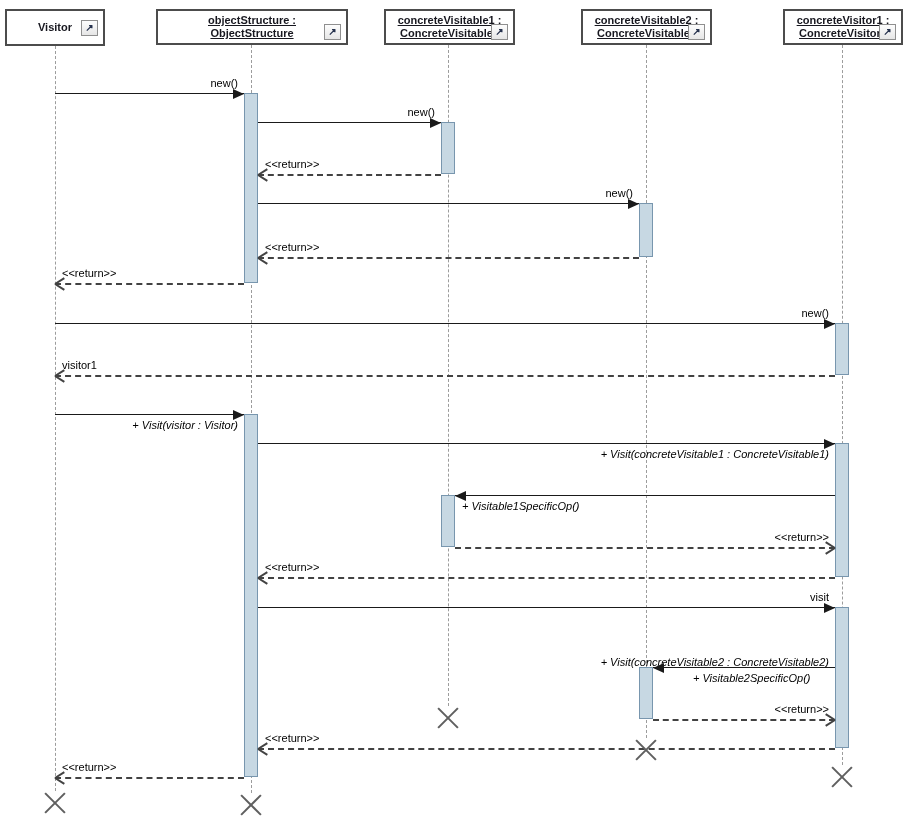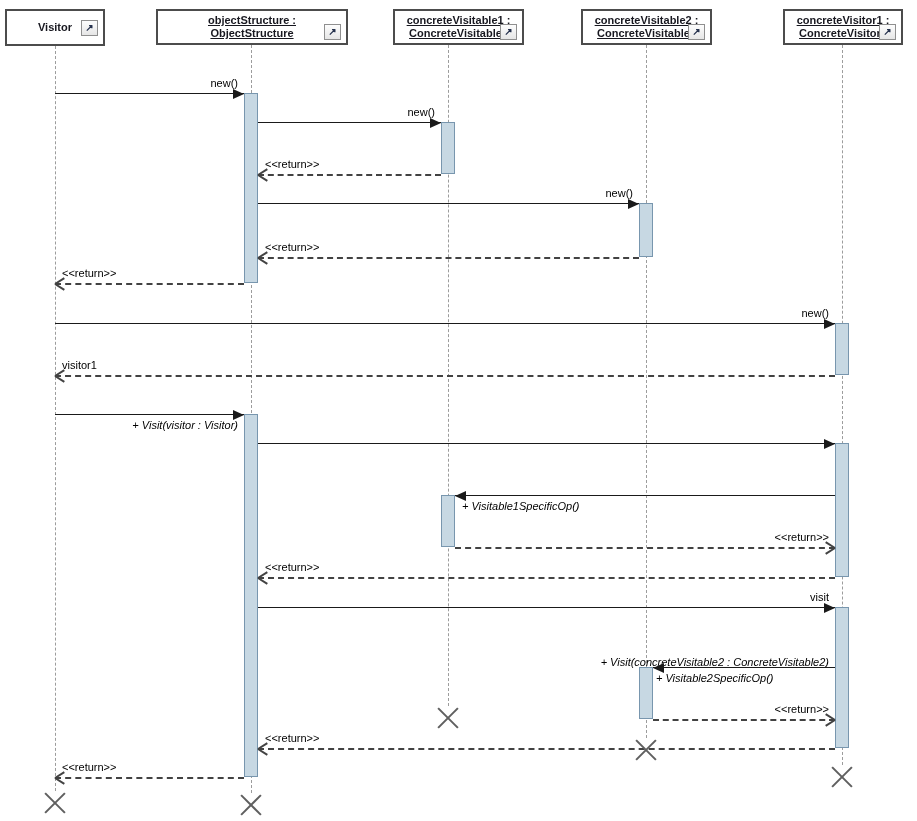--- a/index.html
+++ b/index.html
@@ -85,38 +85,39 @@
     <div class="msg-label" style="top: 306px; right: 88px;">new()</div>
     <div class="msg-line ret" style="left: 55px; top: 375px; width: 780px;"></div>
     <div class="head-open" style="left: 55px; top: 375px; transform-origin: left center; transform: rotate(32deg); border-top-color: rgb(66, 66, 66);"></div>
     <div class="head-open" style="left: 55px; top: 375px; transform-origin: left center; transform: rotate(-32deg); border-top-color: rgb(66, 66, 66);"></div>
     <div class="msg-label" style="top: 358px; left: 62px;">visitor1</div>
     <div class="msg-line call" style="left: 55px; top: 414px; width: 189px;"></div>
     <div class="head-solid" style="top: 410px; left: 233px; border-left: 11px solid rgb(26, 26, 26);"></div>
     <div class="msg-label it" style="top: 418px; right: 679px;">+ Visit(visitor : Visitor)</div>
     <div class="msg-line call" style="left: 258px; top: 443px; width: 577px;"></div>
     <div class="head-solid" style="top: 439px; left: 824px; border-left: 11px solid rgb(26, 26, 26);"></div>
+    <div class="msg-label it" style="top: 447px; right: 88px;">+ Visit(concreteVisitable1 : ConcreteVisitable1)</div>
     <div class="msg-line call" style="left: 455px; top: 495px; width: 380px;"></div>
     <div class="head-solid" style="top: 491px; left: 455px; border-right: 11px solid rgb(26, 26, 26);"></div>
     <div class="msg-label it" style="top: 499px; left: 462px;">+ Visitable1SpecificOp()</div>
     <div class="msg-line ret" style="left: 455px; top: 547px; width: 380px;"></div>
     <div class="head-open" style="left: 824px; top: 547px; transform-origin: right center; transform: rotate(32deg); border-top-color: rgb(66, 66, 66);"></div>
     <div class="head-open" style="left: 824px; top: 547px; transform-origin: right center; transform: rotate(-32deg); border-top-color: rgb(66, 66, 66);"></div>
     <div class="msg-label" style="top: 530px; right: 88px;">&lt;&lt;return&gt;&gt;</div>
     <div class="msg-line ret" style="left: 258px; top: 577px; width: 577px;"></div>
     <div class="head-open" style="left: 258px; top: 577px; transform-origin: left center; transform: rotate(32deg); border-top-color: rgb(66, 66, 66);"></div>
     <div class="head-open" style="left: 258px; top: 577px; transform-origin: left center; transform: rotate(-32deg); border-top-color: rgb(66, 66, 66);"></div>
     <div class="msg-label" style="top: 560px; left: 265px;">&lt;&lt;return&gt;&gt;</div>
     <div class="msg-line call" style="left: 258px; top: 607px; width: 577px;"></div>
     <div class="head-solid" style="top: 603px; left: 824px; border-left: 11px solid rgb(26, 26, 26);"></div>
     <div class="msg-label" style="top: 590px; right: 88px;">visit</div>
     <div class="msg-label it" style="top: 611px; right: 88px; margin-top: 44px;">+ Visit(concreteVisitable2 : ConcreteVisitable2)</div>
     <div class="msg-line call" style="left: 653px; top: 667px; width: 182px;"></div>
     <div class="head-solid" style="top: 663px; left: 653px; border-right: 11px solid rgb(26, 26, 26);"></div>
-    <div class="msg-label it" style="top: 671px; left: 656px;">+ Visitable2SpecificOp()</div>
+    <div class="msg-label it" style="top: 671px; left: 693px;">+ Visitable2SpecificOp()</div>
     <div class="msg-line ret" style="left: 653px; top: 719px; width: 182px;"></div>
     <div class="head-open" style="left: 824px; top: 719px; transform-origin: right center; transform: rotate(32deg); border-top-color: rgb(66, 66, 66);"></div>
     <div class="head-open" style="left: 824px; top: 719px; transform-origin: right center; transform: rotate(-32deg); border-top-color: rgb(66, 66, 66);"></div>
     <div class="msg-label" style="top: 702px; right: 88px;">&lt;&lt;return&gt;&gt;</div>
     <div class="msg-line ret" style="left: 258px; top: 748px; width: 577px;"></div>
     <div class="head-open" style="left: 258px; top: 748px; transform-origin: left center; transform: rotate(32deg); border-top-color: rgb(66, 66, 66);"></div>
     <div class="head-open" style="left: 258px; top: 748px; transform-origin: left center; transform: rotate(-32deg); border-top-color: rgb(66, 66, 66);"></div>
     <div class="msg-label" style="top: 731px; left: 265px;">&lt;&lt;return&gt;&gt;</div>
     <div class="msg-line ret" style="left: 55px; top: 777px; width: 189px;"></div>
     <div class="head-open" style="left: 55px; top: 777px; transform-origin: left center; transform: rotate(32deg); border-top-color: rgb(66, 66, 66);"></div>
@@ -133,21 +134,21 @@
       </div>
       <span class="linkicon center">↗</span>
     </div>
     <div class="headbox" style="left: 156px; top: 9px; width: 188px; height: 32px; border-color: rgb(76, 76, 76);">
       <div class="headtxt u">
         <div>objectStructure :</div>
         <div>ObjectStructure</div>
       </div>
       <span class="linkicon bottom">↗</span>
     </div>
-    <div class="headbox" style="left: 393px; top: 9px; width: 127px; height: 32px; border-color: rgb(76, 76, 76);">
+    <div class="headbox" style="left: 384px; top: 9px; width: 127px; height: 32px; border-color: rgb(76, 76, 76);">
       <div class="headtxt u">
         <div>concreteVisitable1 :</div>
         <div>ConcreteVisitable1</div>
       </div>
       <span class="linkicon bottom">↗</span>
     </div>
     <div class="headbox" style="left: 581px; top: 9px; width: 127px; height: 32px; border-color: rgb(76, 76, 76);">
       <div class="headtxt u">
         <div>concreteVisitable2 :</div>
         <div>ConcreteVisitable2</div>

